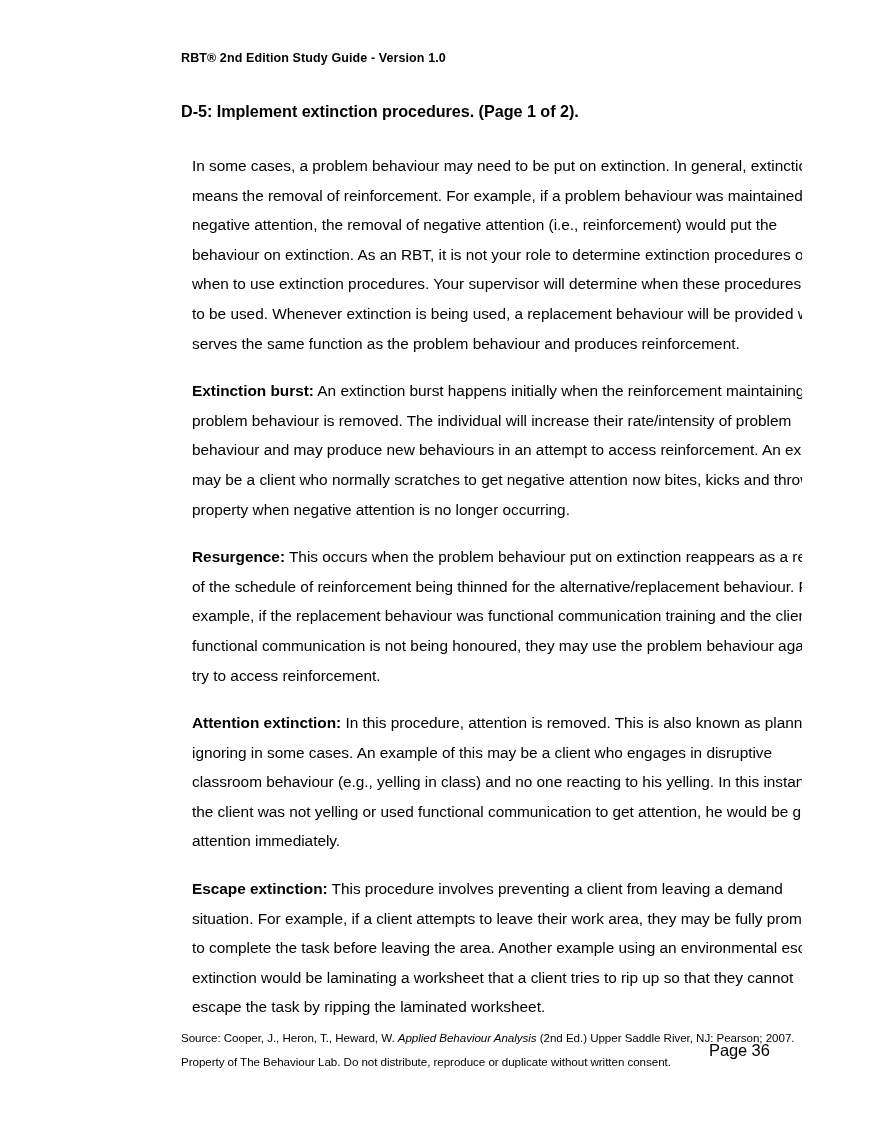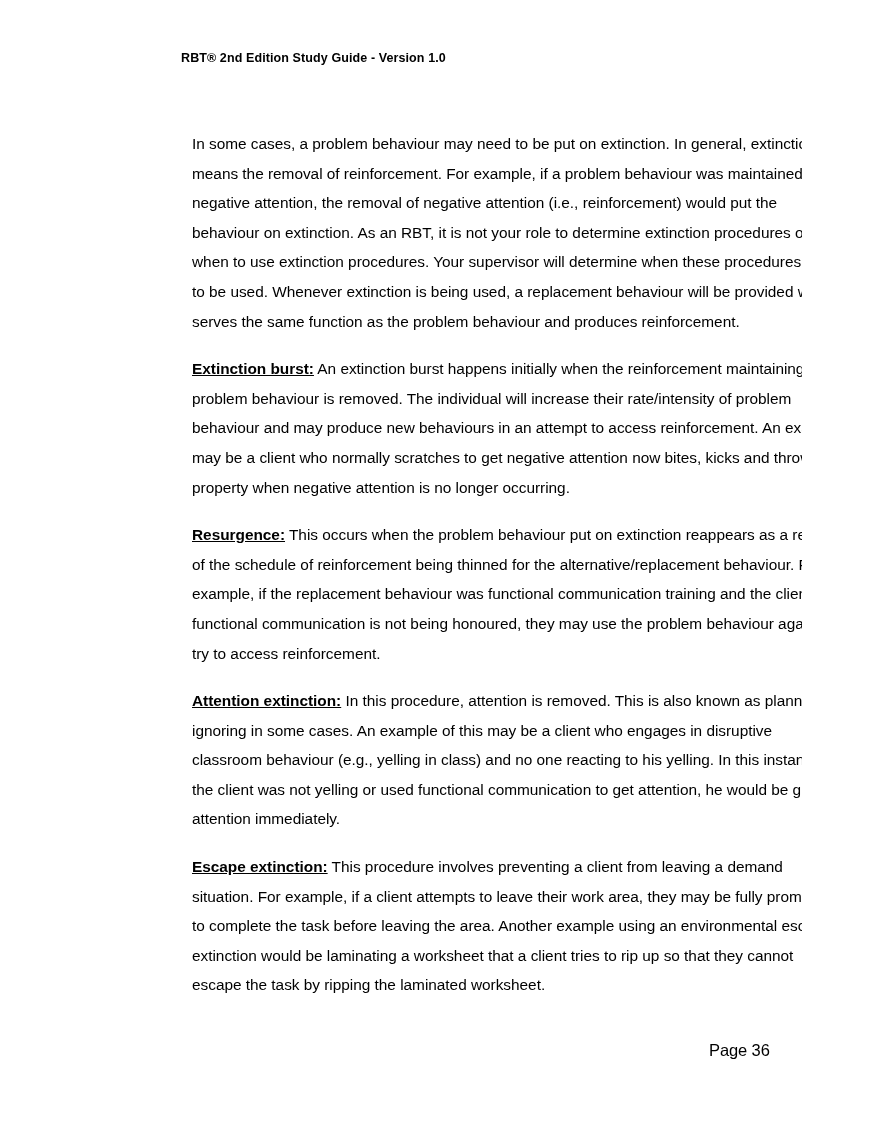--- a/index.html
+++ b/index.html
@@ -53,21 +53,20 @@
     letter-spacing: -0.02px;
   }
   p.body-para.first {
     margin-top: 29px;
   }
   p.body-para + p.body-para {
     margin-top: 18px;
   }
   .lead {
     font-weight: 700;
-    text-decoration: underline;
   }
   .footer {
     position: absolute;
     left: 103px;
     top: 1026px;
     width: 676px;
   }
   .footer-line {
     font-size: 11.6px;
     line-height: 24px;
@@ -90,20 +89,21 @@
 </style>
 </head>
 <body>
 
 <div class="page">
 
   <div class="running-head">RBT® 2nd Edition Study Guide - Version 1.0</div>
 
   <div class="content">
 
+    <h1 class="section-title">D-5: Implement extinction procedures. (Page 1 of 2).</h1>
 
     <p class="body-para first">
       <span class="lead"></span><span>In some cases, a problem behaviour may need to be put on extinction. In general, extinction means the removal of reinforcement. For example, if a problem behaviour was maintained by negative attention, the removal of negative attention (i.e., reinforcement) would put the behaviour on extinction. As an RBT, it is not your role to determine extinction procedures or when to use extinction procedures. Your supervisor will determine when these procedures need to be used. Whenever extinction is being used, a replacement behaviour will be provided which serves the same function as the problem behaviour and produces reinforcement.</span>
     </p>
 
     <p class="body-para">
       <span class="lead">Extinction burst:</span><span> An extinction burst happens initially when the reinforcement maintaining the problem behaviour is removed. The individual will increase their rate/intensity of problem behaviour and may produce new behaviours in an attempt to access reinforcement. An example may be a client who normally scratches to get negative attention now bites, kicks and throws property when negative attention is no longer occurring.</span>
     </p>
 
 
@@ -116,17 +116,19 @@
     </p>
 
 
     <p class="body-para">
       <span class="lead">Escape extinction:</span><span> This procedure involves preventing a client from leaving a demand situation. For example, if a client attempts to leave their work area, they may be fully prompted to complete the task before leaving the area. Another example using an environmental escape extinction would be laminating a worksheet that a client tries to rip up so that they cannot escape the task by ripping the laminated worksheet.</span>
     </p>
 
   </div>
 
   <div class="footer">
+    <div class="footer-line"><span>Source: Cooper, J., Heron, T., Heward, W. </span><em>Applied Behaviour Analysis</em><span> (2nd Ed.) Upper Saddle River, NJ: Pearson; 2007.</span></div>
+    <div class="footer-line">Property of The Behaviour Lab. Do not distribute, reproduce or duplicate without written consent.</div>
   </div>
 
   <div class="page-number">Page 36</div>
 
 </div>
 
 </body></html>

